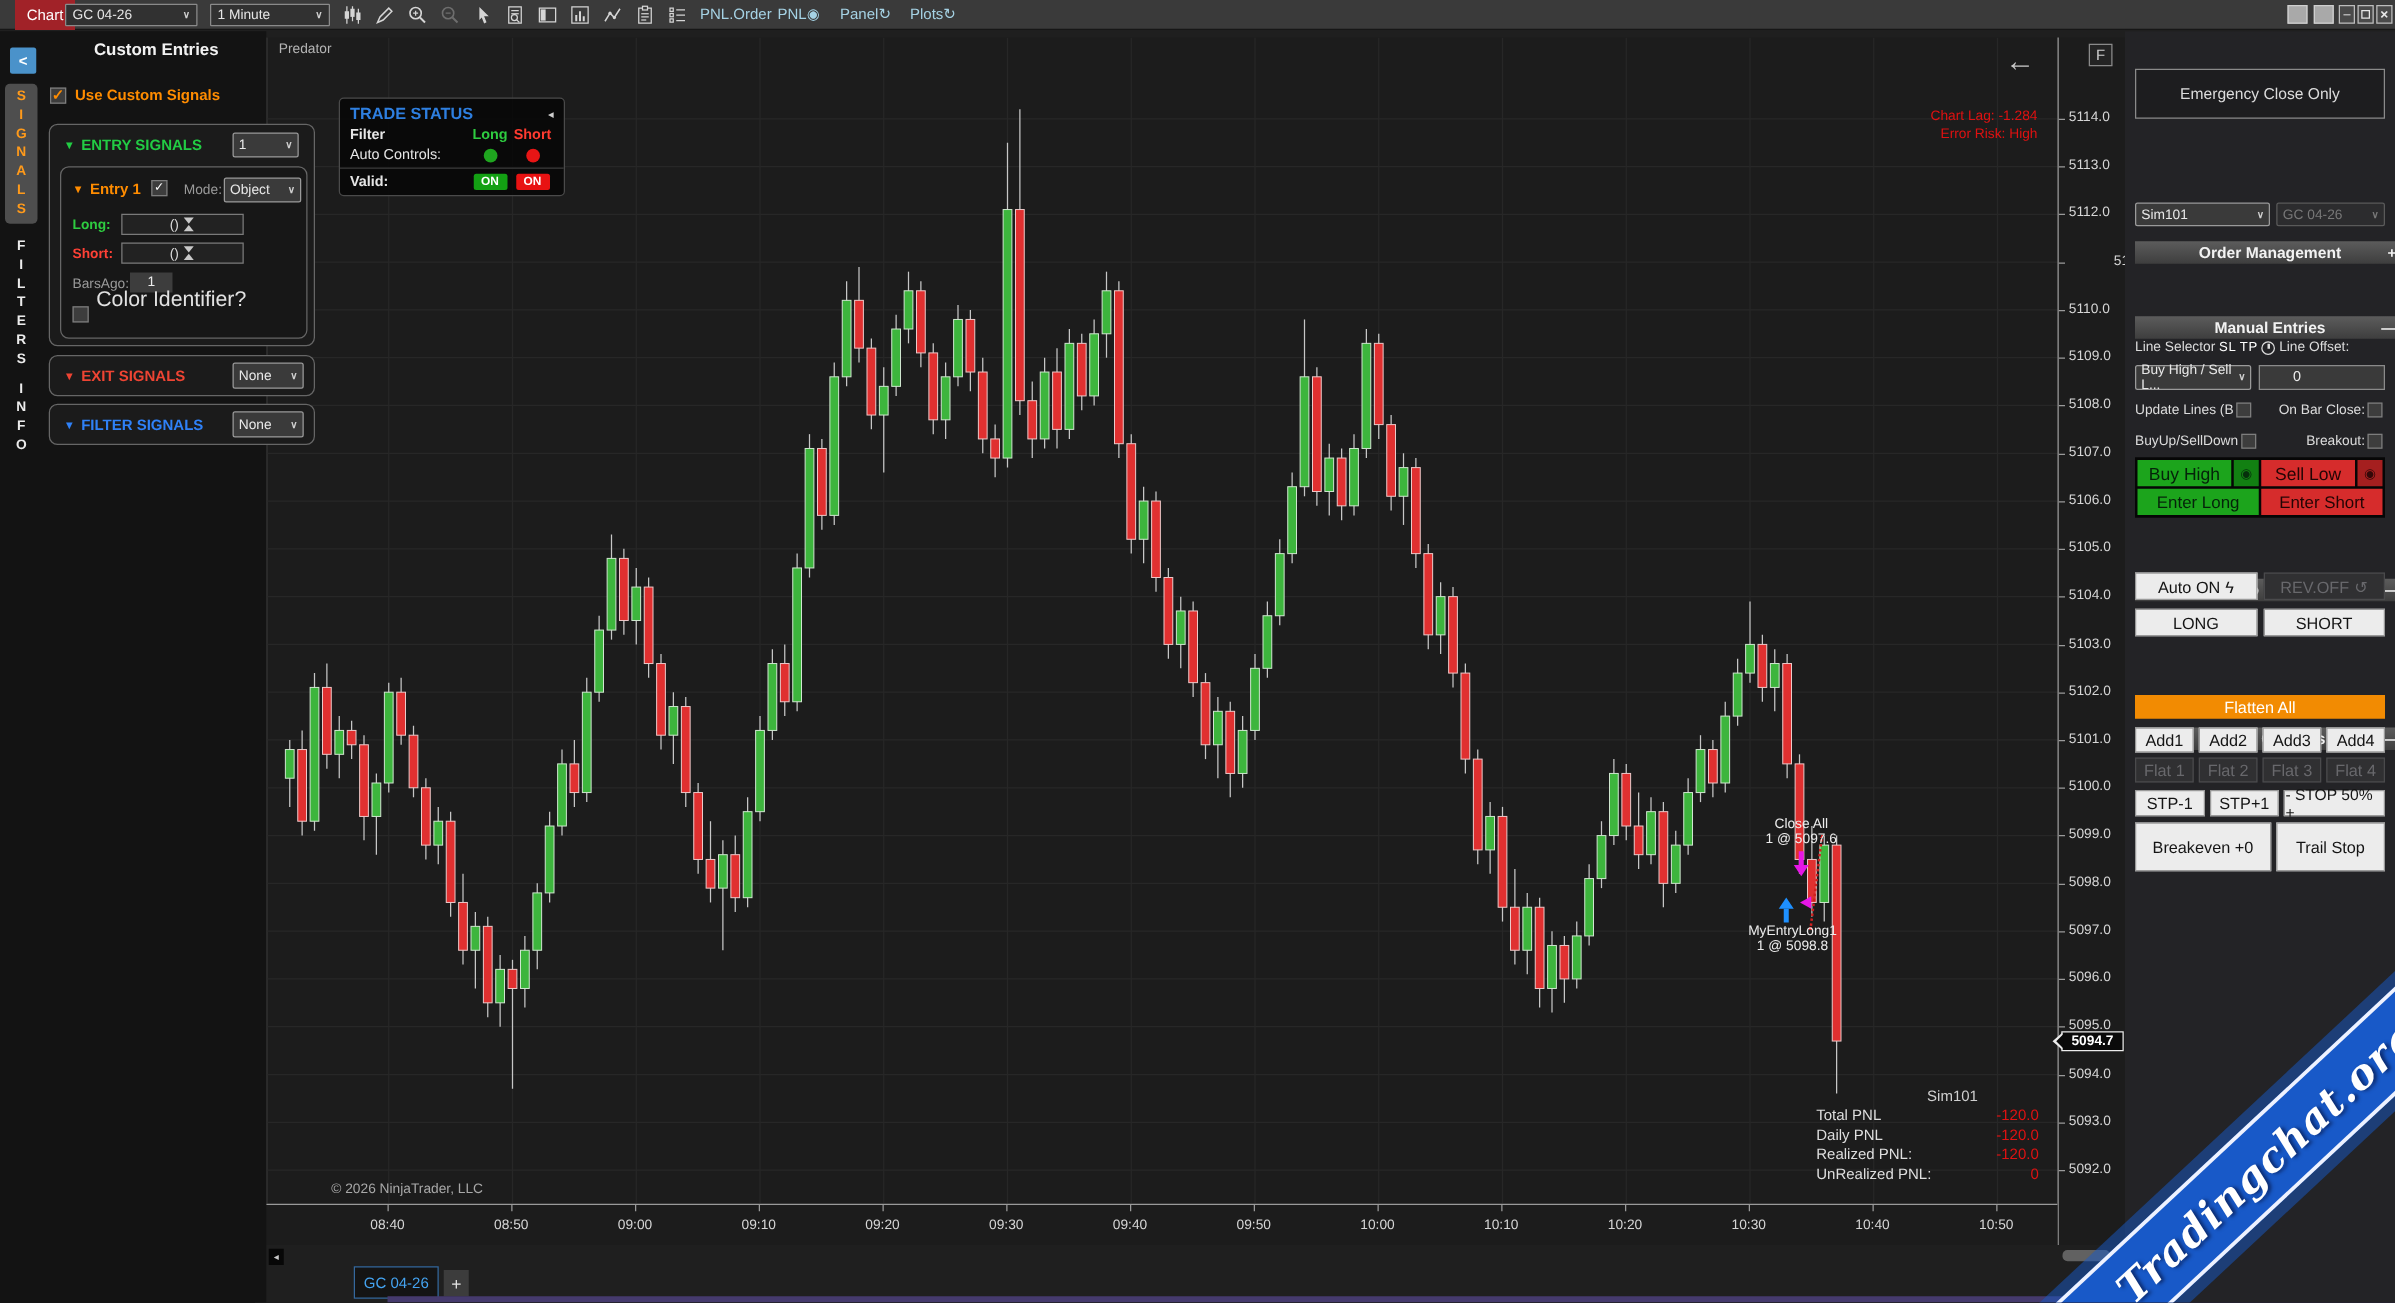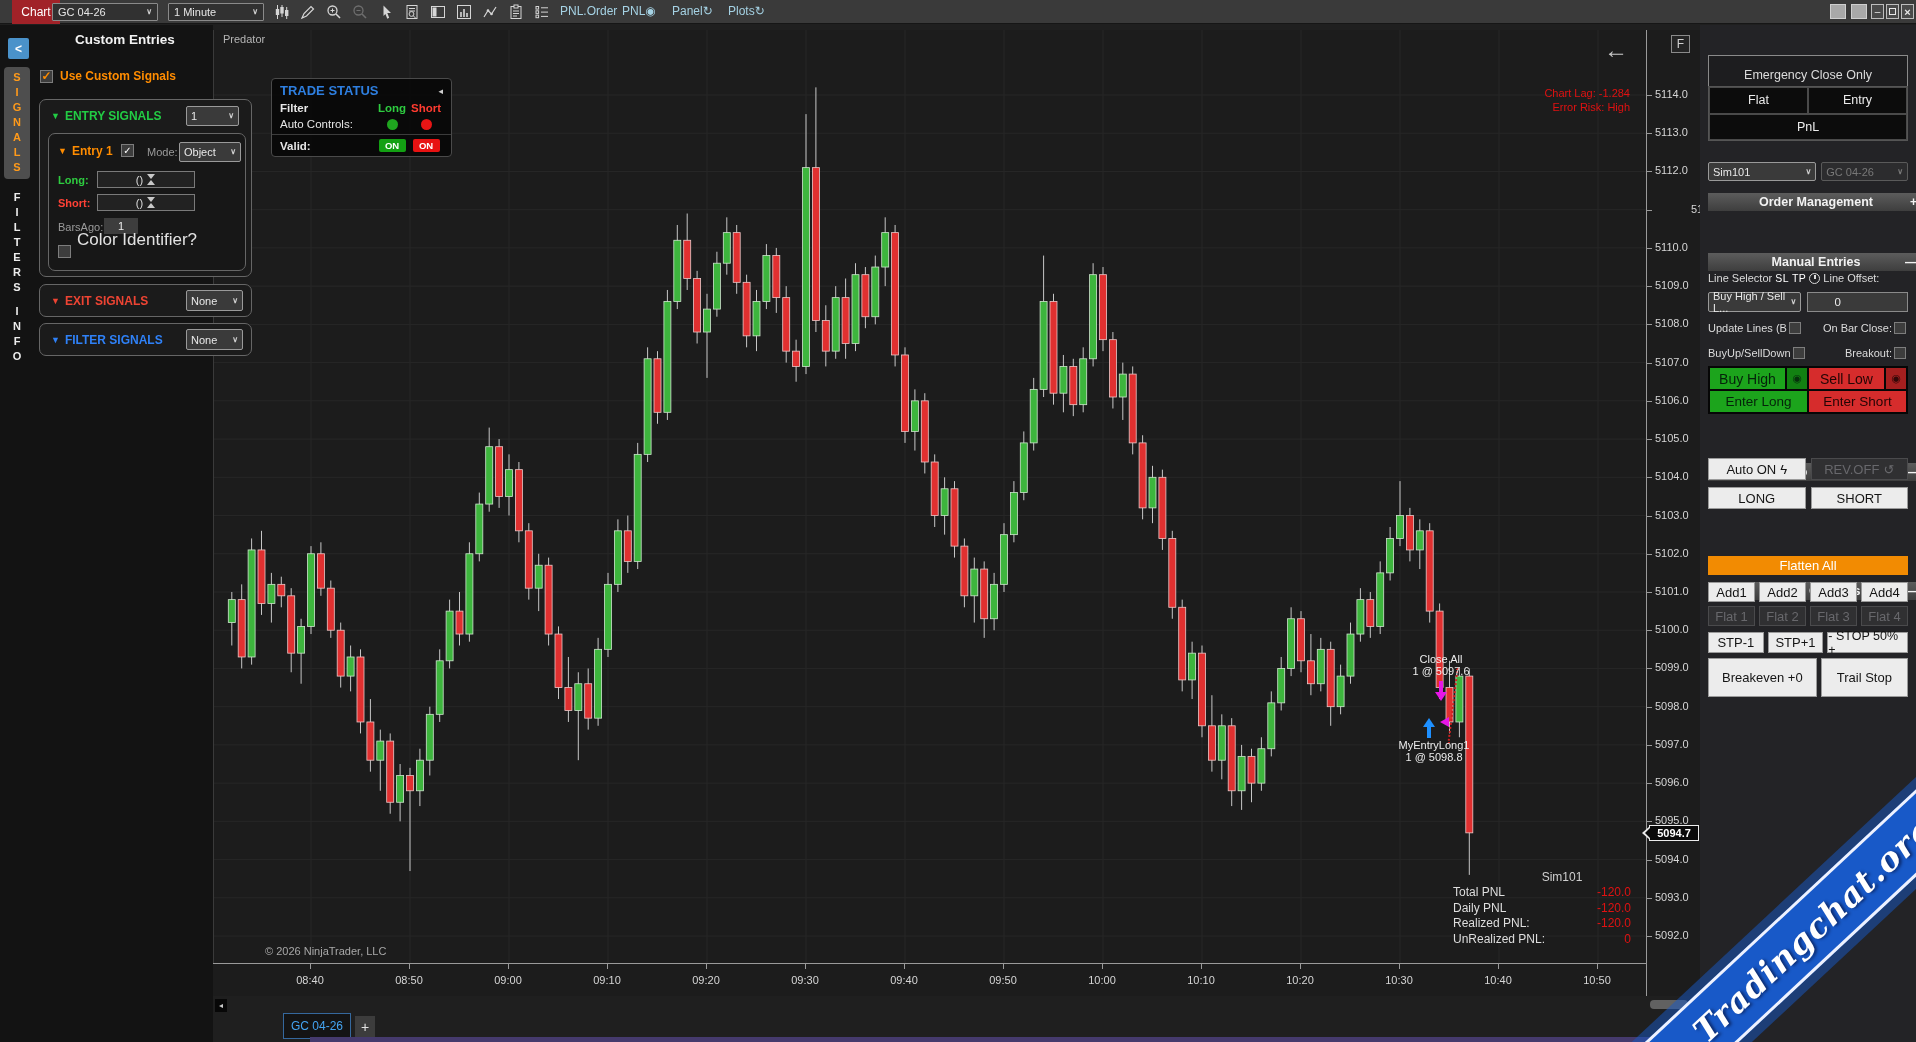--- a/index.html
+++ b/index.html
@@ -742,29 +742,20 @@
     <span style="color:#2f81f7">FILTER SIGNALS</span>
   </div>
   <div class="dd" style="position:absolute;left:146px;top:5px;width:57px;height:21px">
     <span>None</span>
     <span class="chev">∨</span>
   </div>
 </div>
 
 <div id="right-panel">
   <div class="rp rp-btn" id="rp-emergency">Emergency Close Only</div>
-  <div class="rp" id="rp-group1">
-    <div class="row">
-      <div class="cell">Flat</div>
-      <div class="cell">Entry</div>
-    </div>
-    <div class="row">
-        <div class="cell">PnL</div>
-      </div>
-  </div>
   <div class="rp rp-ddrow">
     <div class="dd" id="rp-acct">
       <span>Sim101</span>
       <span class="chev">∨</span>
     </div>
     <div class="dd" id="rp-instr">
       <span>GC 04-26</span>
       <span class="chev" style="color:#787878">∨</span>
     </div>
   </div>

